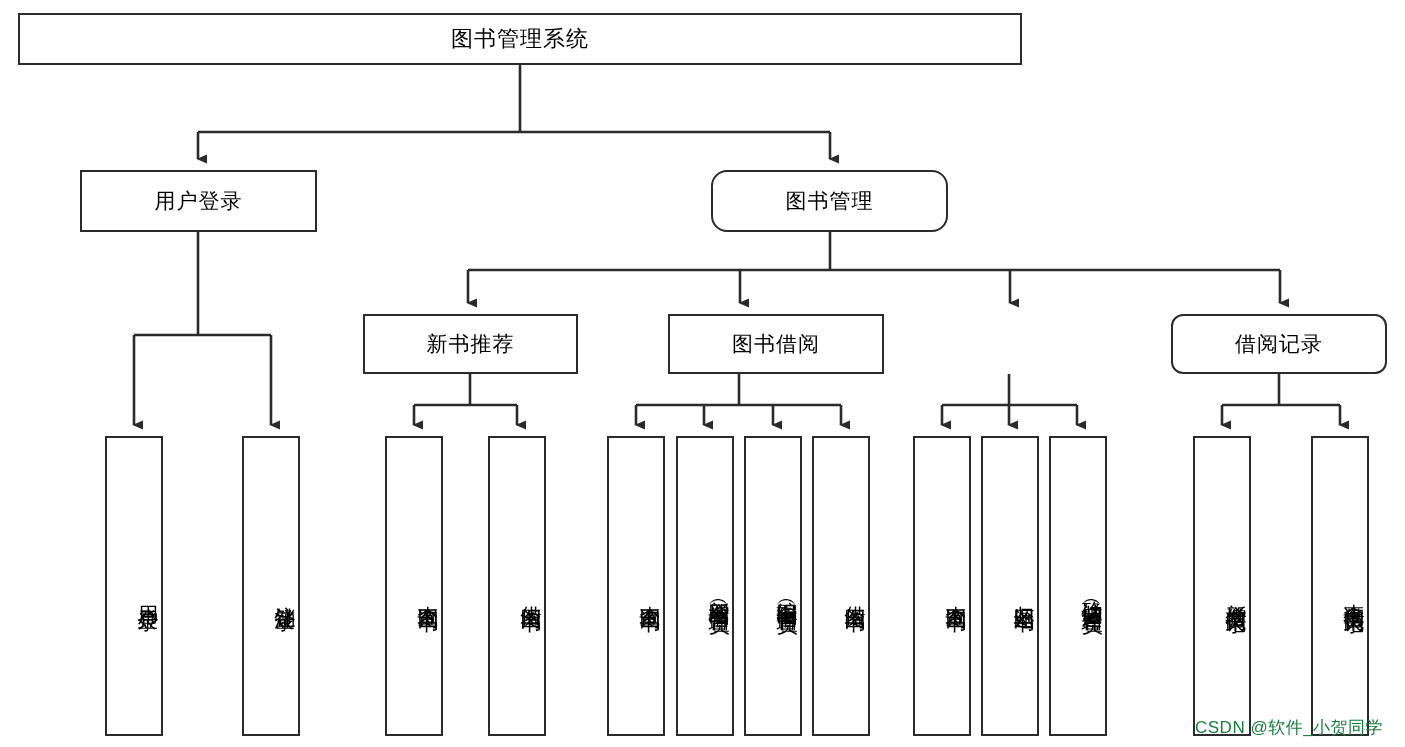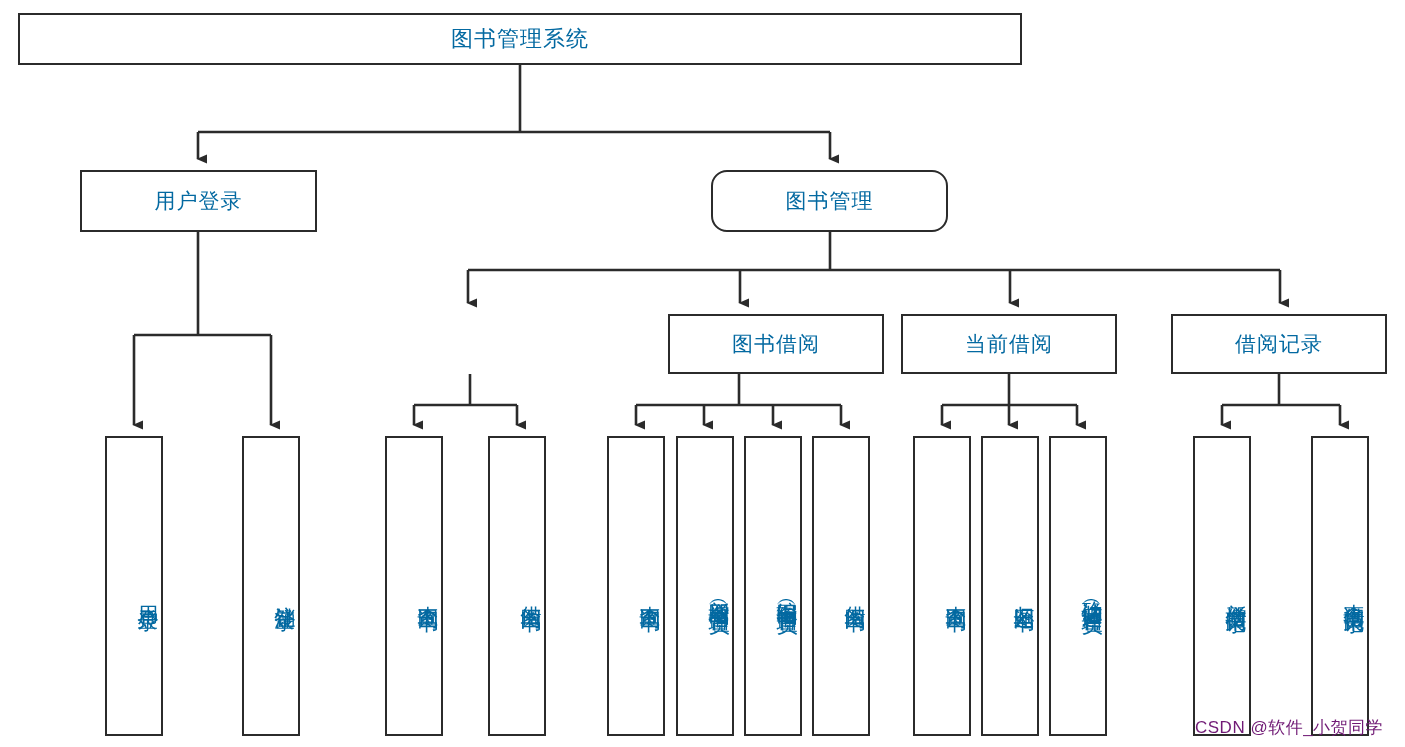--- a/index.html
+++ b/index.html
@@ -28,21 +28,21 @@
   }
   .node {
     position: absolute;
     box-sizing: border-box;
     background: #ffffff;
     border: 2px solid #2b2b2b;
     display: flex;
     align-items: center;
     justify-content: center;
     text-align: center;
-    color: #0369a1;
+    color: #000000;
   }
   .node.horiz {
     font-size: 21px;
     letter-spacing: 1px;
     line-height: 1.2;
   }
   .node.root {
     font-size: 22px;
   }
   .node.leaf {
@@ -56,21 +56,21 @@
     justify-content: center;
   }
   .node.leaf .vtext {
     writing-mode: vertical-rl;
     text-orientation: upright;
     display: block;
   }
   .watermark {
     position: absolute;
     font-size: 17px;
-    color: #701a75;
+    color: #15803d;
     letter-spacing: 0.5px;
     white-space: nowrap;
   }
 </style>
 </head>
 <body>
 
 <div id="canvas">
 
   <svg class="connectors" viewBox="0 0 1405 747" xmlns="http://www.w3.org/2000/svg">
@@ -129,30 +129,30 @@
   </div>
 
   <div class="node horiz" style="left:80px; top:170px; width:237px; height:62px;">
     <span>用户登录</span>
   </div>
 
   <div class="node horiz" style="left:711px; top:170px; width:237px; height:62px;border-radius:16px;">
     <span>图书管理</span>
   </div>
 
+  <div class="node horiz" style="left:363px; top:314px; width:215px; height:60px;">
+    <span>新书推荐</span>
+  </div>
 
   <div class="node horiz" style="left:631px; top:314px; width:216px; height:60px;margin-left:37px;">
     <span>图书借阅</span>
   </div>
 
-  <div class="node horiz" style="left:901px; top:314px; width:216px; height:60px;">
-    <span>当前借阅</span>
-  </div>
-
-  <div class="node horiz" style="left:1171px; top:314px; width:216px; height:60px;">
+
+  <div class="node horiz" style="left:1171px; top:314px; width:216px; height:60px;border-radius:12px;">
     <span>借阅记录</span>
   </div>
 
   <div class="node leaf" style="left:105px; top:436px; width:58px; height:300px;">
     <span class="vtext">用户登录</span>
   </div>
 
   <div class="node leaf" style="left:242px; top:436px; width:58px; height:300px;">
     <span class="vtext">注销登录</span>
   </div>

